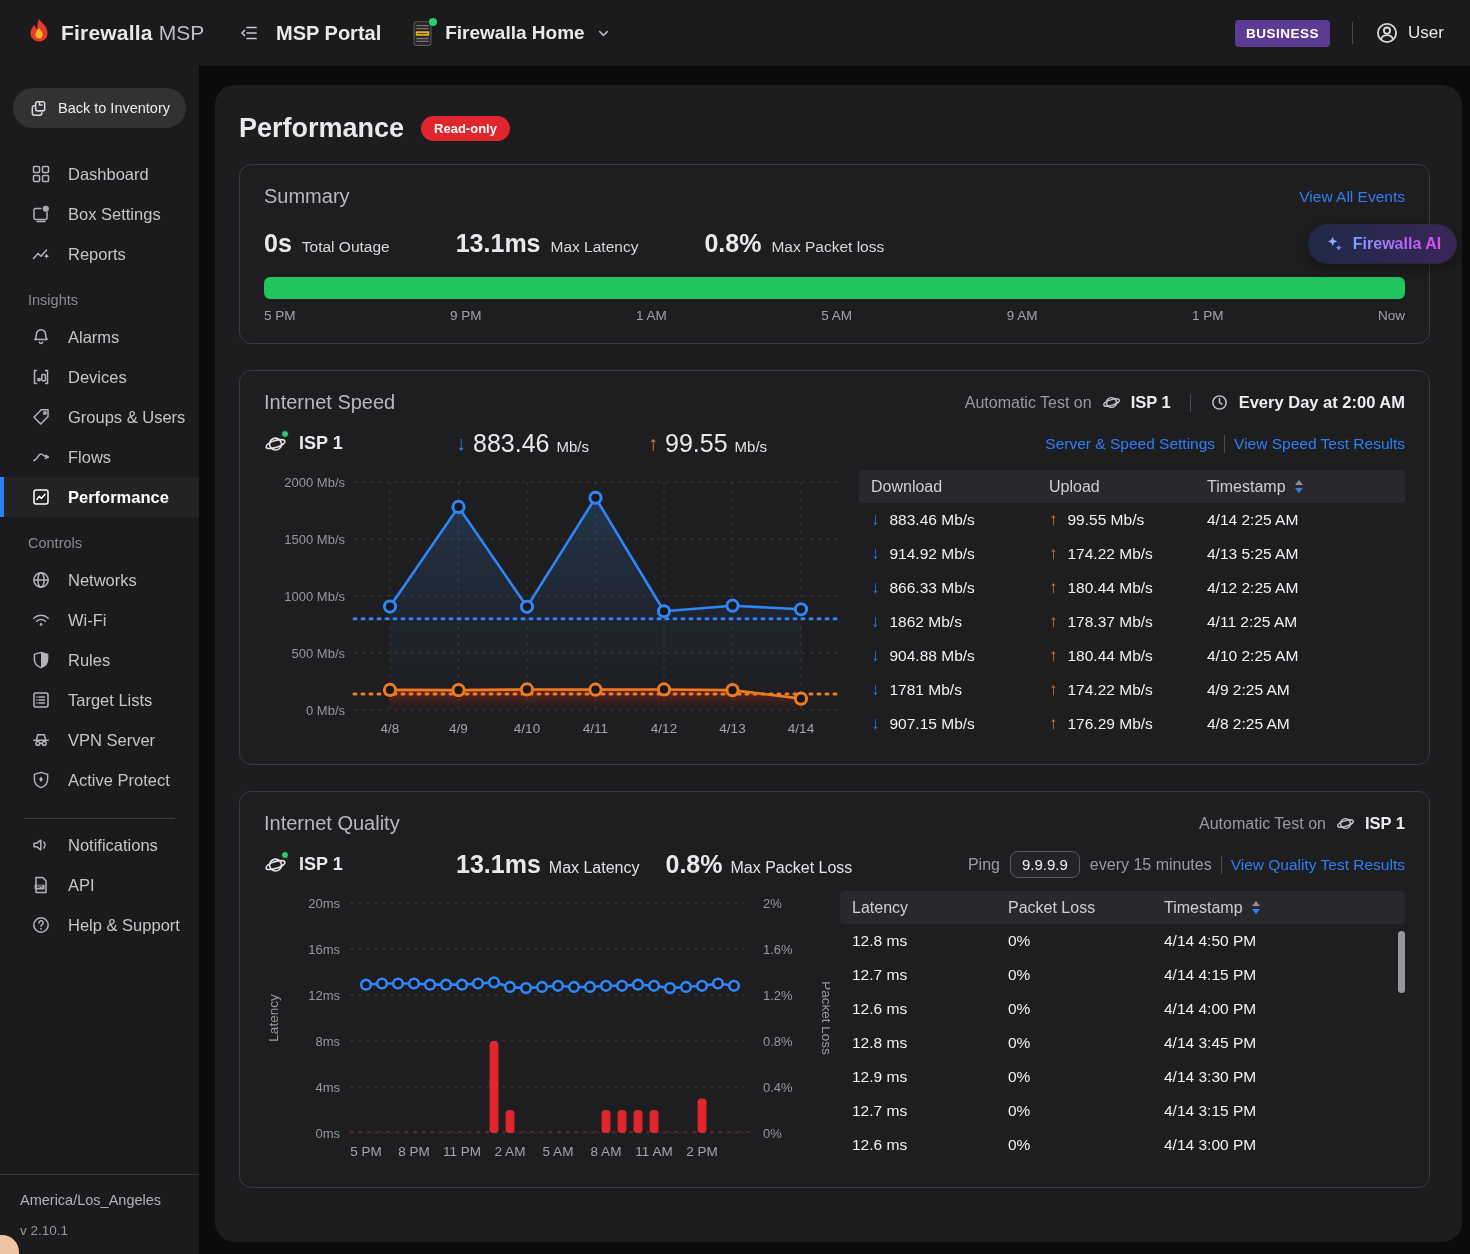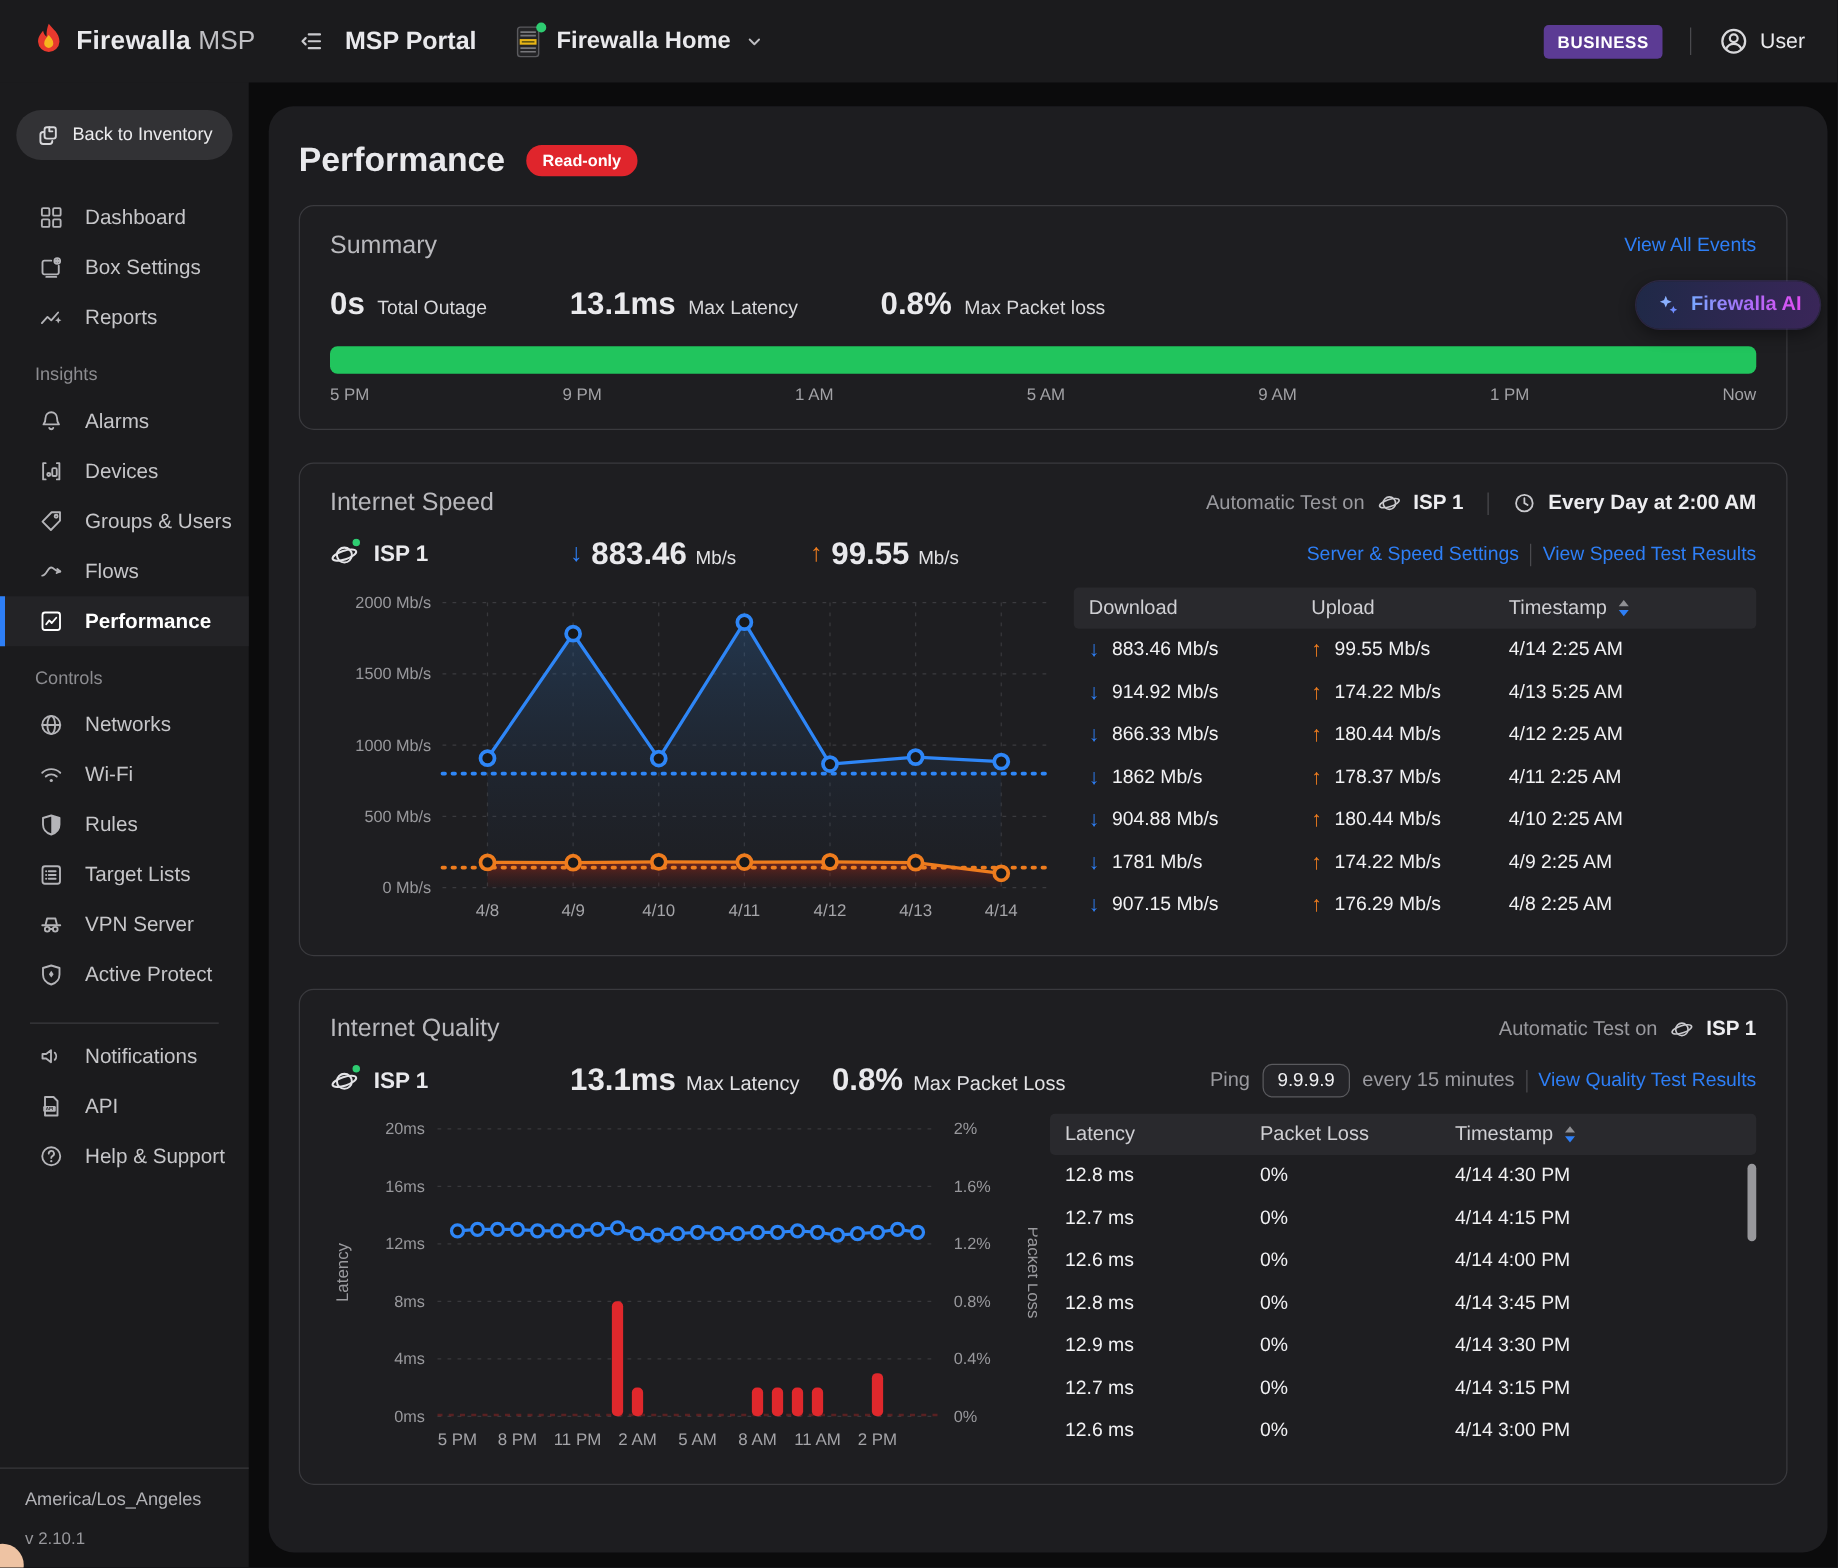--- a/index.html
+++ b/index.html
@@ -80,21 +80,21 @@
     -webkit-background-clip:text; background-clip:text; color:transparent; }
 
   
   .isp-row { display:flex; align-items:center; margin-top:15px; }
   .isp { display:flex; align-items:center; gap:12px; font-size:18px; font-weight:700; width:192px; flex:none; }
   .isp-icon-wrap { position:relative; display:flex; }
   .isp-dot { position:absolute; top:-2px; right:-2px; width:8px; height:8px; border-radius:50%; background:#2ecc71; border:1.5px solid #1e1e21; }
   .big-stat { display:flex; align-items:baseline; gap:7px; width:192px; flex:none; }
   .big-stat .arr { font-size:20px; font-weight:700; align-self:center; }
   .arr-down { color:#2e7ff6; } .arr-up { color:#ee7c1e; }
-  .big-val { font-size:25px; font-weight:700; }
+  .big-val { font-size:25px; font-weight:400; }
   .big-unit { font-size:15px; color:#e2e2e5; }
   .card-links { margin-left:auto; display:flex; align-items:center; font-size:16px; }
 
   .content-row { display:flex; margin-top:12px; }
   .chart-wrap { flex:none; }
   .table-wrap { flex:1; margin-left:10px; position:relative; }
 
   
   .thead { display:grid; background:#29292d; border-radius:4px; height:33px; align-items:center;
     color:#cfcfd3; font-size:16px; padding-left:12px; }
@@ -740,21 +740,21 @@
             </span>
           </div>
           <div class="trow qual-cols">
             <span class="cell">
               <span>12.8 ms</span>
             </span>
             <span class="cell">
               <span>0%</span>
             </span>
             <span class="cell">
-              <span>4/14 4:30 PM</span>
+              <span>4/14 4:50 PM</span>
             </span>
           </div>
           <div class="trow qual-cols">
             <span class="cell">
               <span>12.7 ms</span>
             </span>
             <span class="cell">
               <span>0%</span>
             </span>
             <span class="cell">

